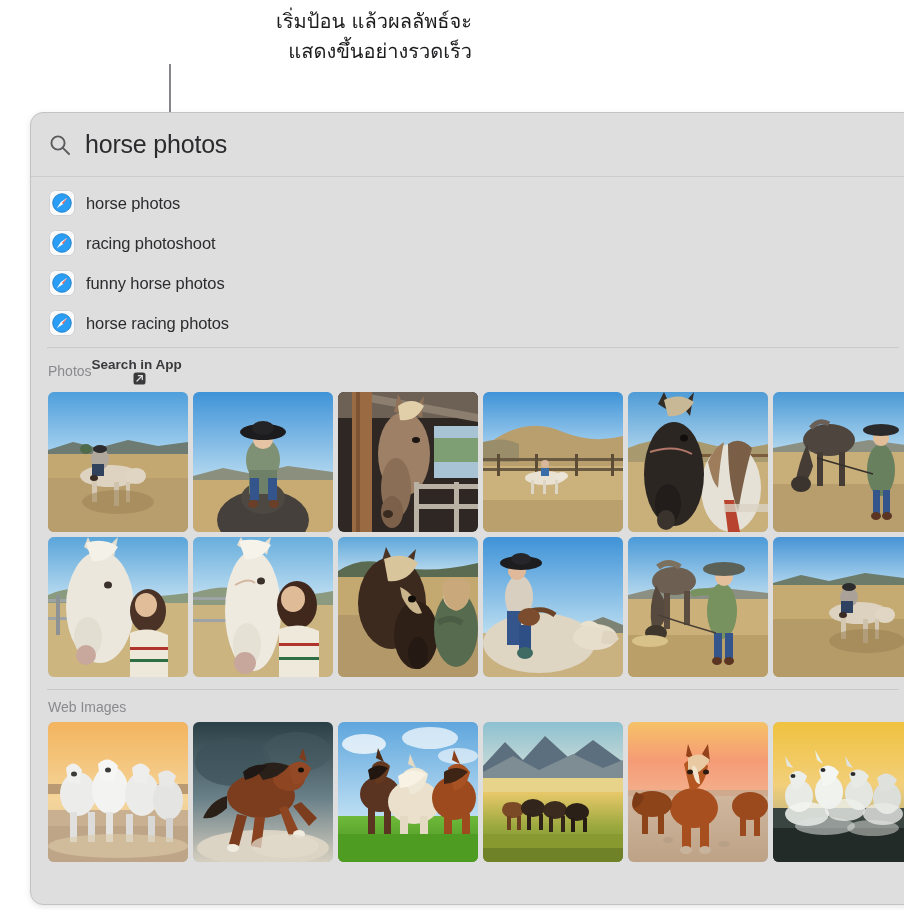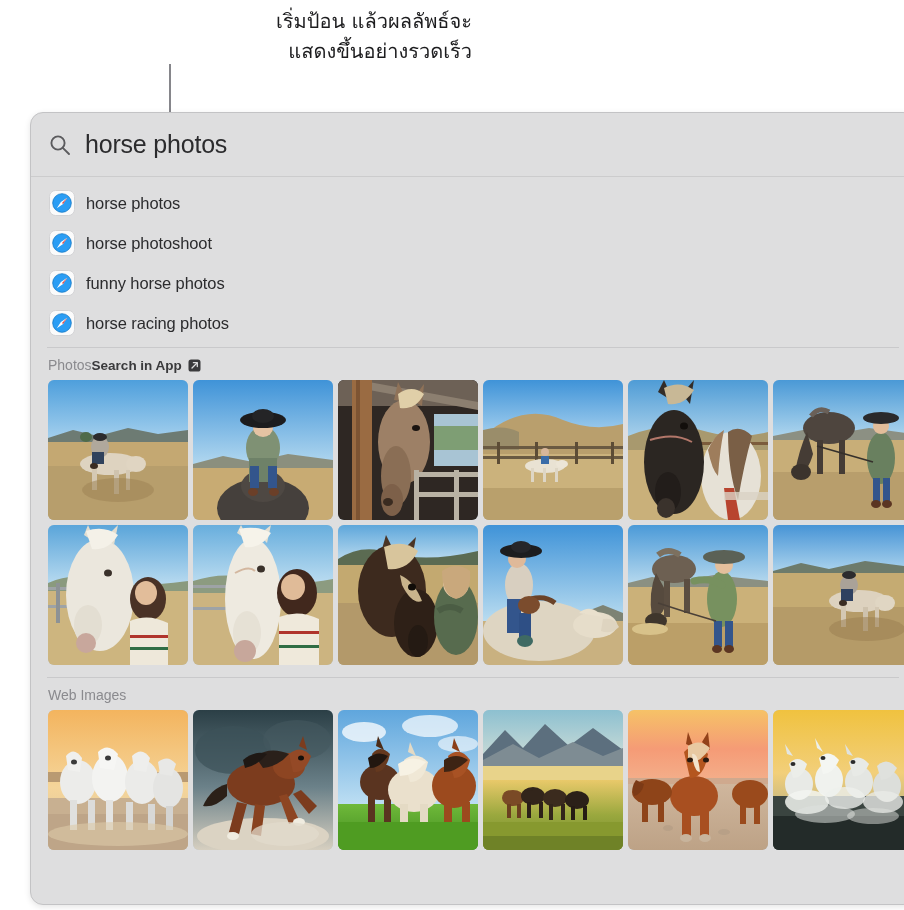--- a/index.html
+++ b/index.html
@@ -122,20 +122,21 @@
     font-size: 14px;
     color: #8a8a8e;
     letter-spacing: 0px;
   }
   .search-in-app {
     display: flex;
     align-items: center;
     font-size: 13.5px;
     color: #3a3a3c;
     font-weight: 700;
+    flex-direction: column;
   }
   .arrow-box {
     width: 13px;
     height: 13px;
     margin-left: 6px;
     display: block;
     flex: 0 0 auto;
   }
 
   
@@ -190,21 +191,21 @@
       </div>
 
       <div class="suggestion">
         <svg class="sugg-icon" viewBox="0 0 26 26">
           <rect x="0.5" y="0.5" width="25" height="25" rx="6" fill="#fbfbfb" stroke="#d3d3d5" stroke-width="1"></rect>
           <circle cx="13" cy="13" r="9.3" fill="#2a9df4"></circle>
           <circle cx="13" cy="13" r="9.3" fill="none" stroke="#1579c4" stroke-width="0.8"></circle>
           <polygon points="18.2,7.8 14.1,14.1 7.8,18.2 11.9,11.9" fill="#ffffff"></polygon>
           <polygon points="18.2,7.8 14.1,14.1 13,13" fill="#e8453c"></polygon>
         </svg>
-        <span class="sugg-label">horse photoshoot</span>
+        <span class="sugg-label">racing photoshoot</span>
       </div>
 
       <div class="suggestion">
         <svg class="sugg-icon" viewBox="0 0 26 26">
           <rect x="0.5" y="0.5" width="25" height="25" rx="6" fill="#fbfbfb" stroke="#d3d3d5" stroke-width="1"></rect>
           <circle cx="13" cy="13" r="9.3" fill="#2a9df4"></circle>
           <circle cx="13" cy="13" r="9.3" fill="none" stroke="#1579c4" stroke-width="0.8"></circle>
           <polygon points="18.2,7.8 14.1,14.1 7.8,18.2 11.9,11.9" fill="#ffffff"></polygon>
           <polygon points="18.2,7.8 14.1,14.1 13,13" fill="#e8453c"></polygon>
         </svg>

